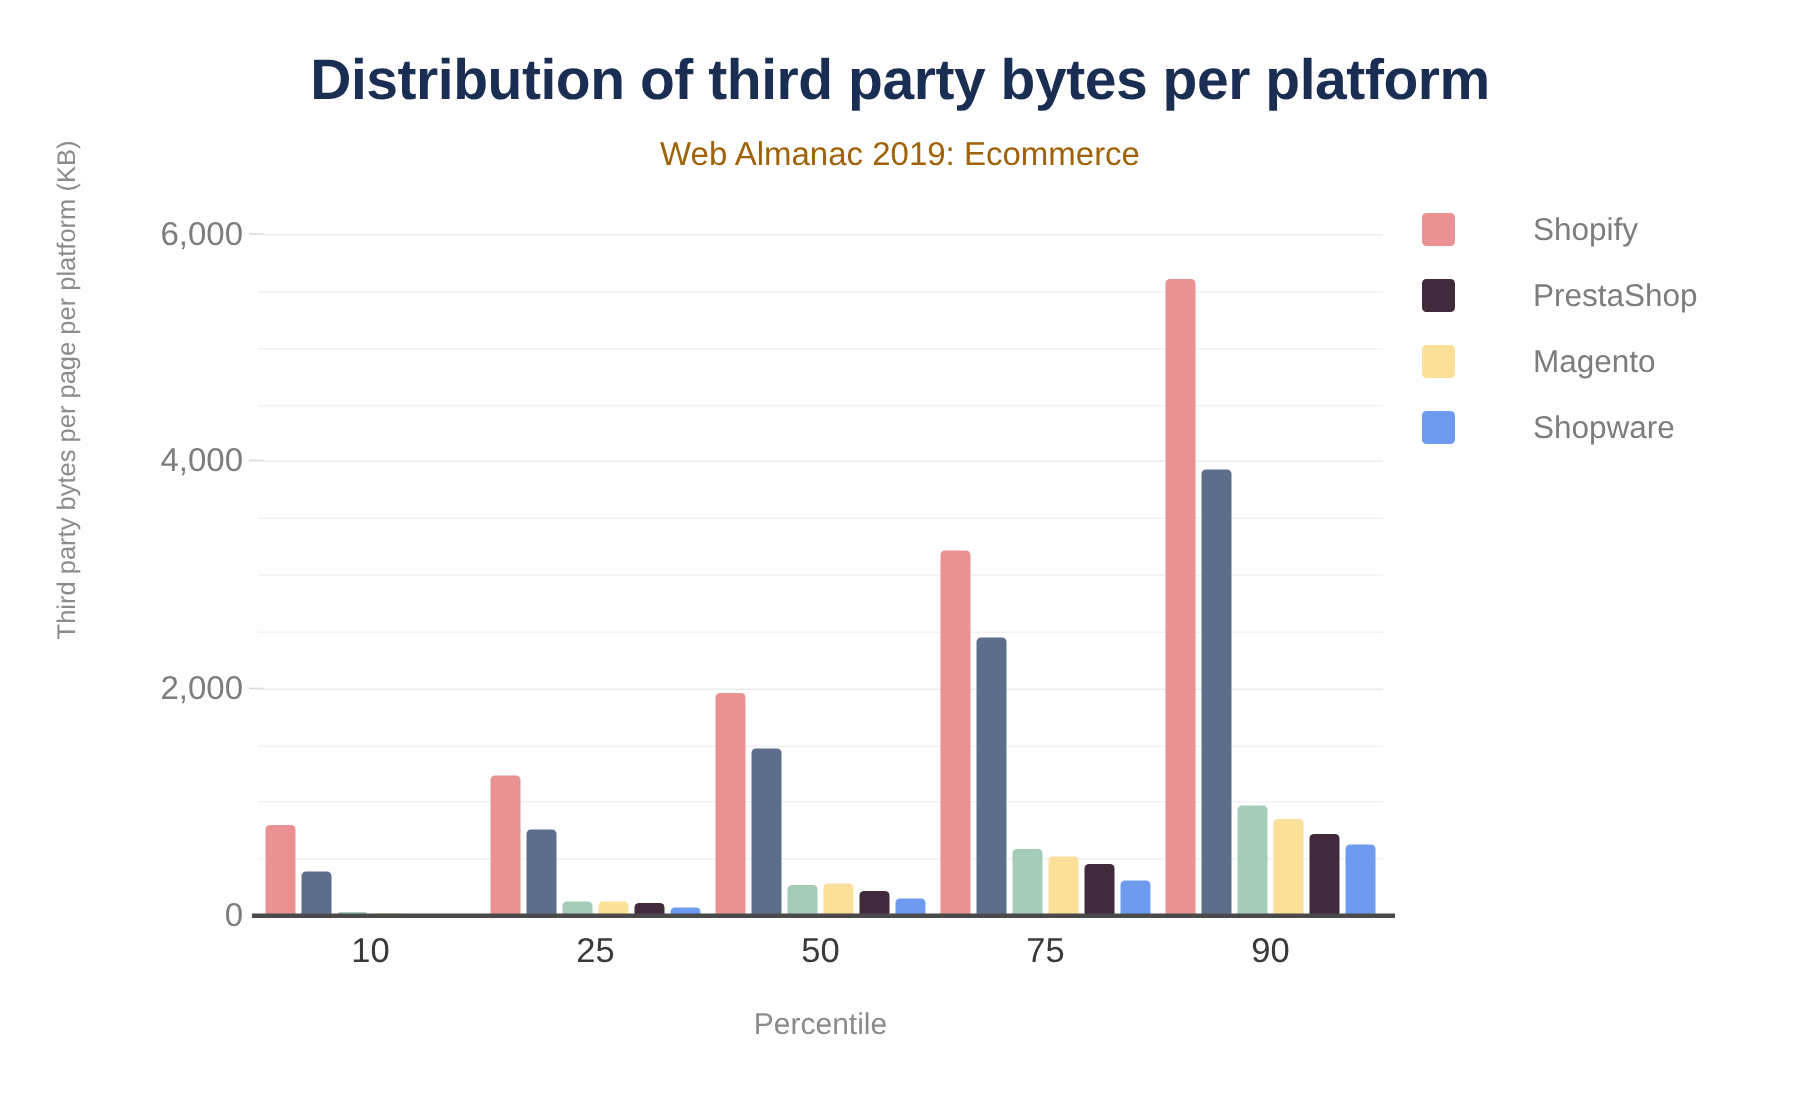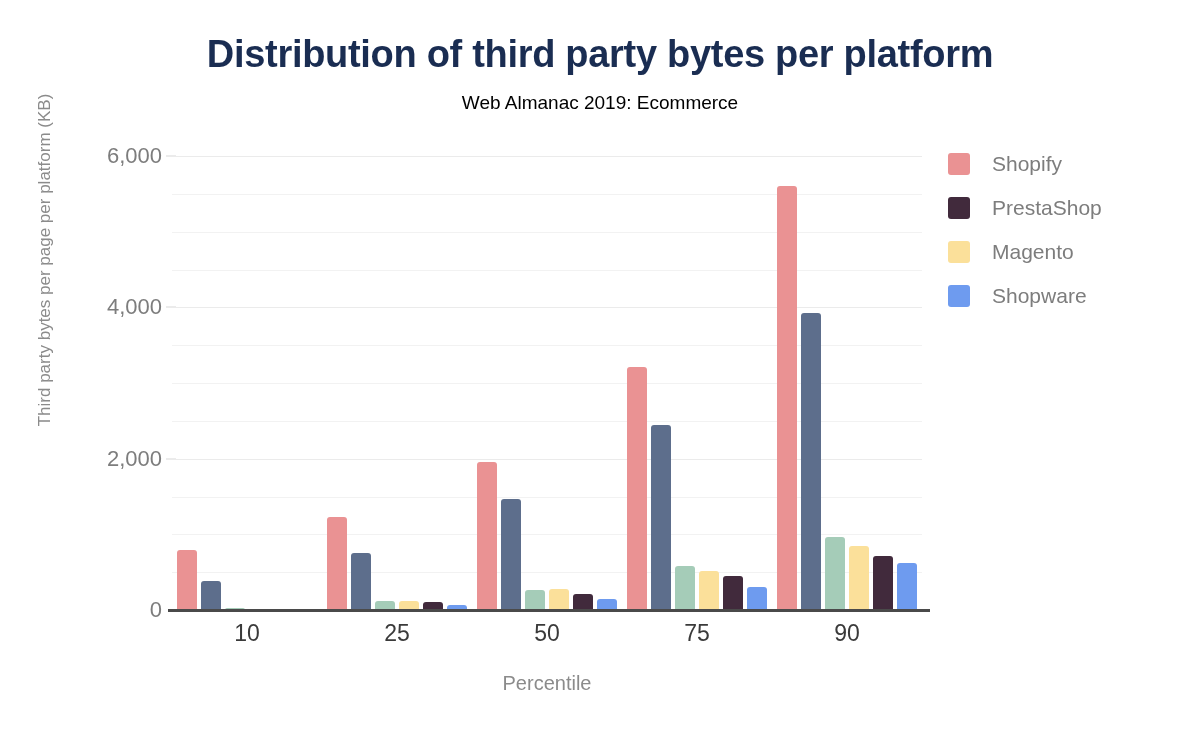--- a/index.html
+++ b/index.html
@@ -30,23 +30,23 @@
     letter-spacing: -0.3px;
     line-height: 48px;
     white-space: nowrap;
   }
   .subtitle {
     position: absolute;
     top: 88px;
     left: 0;
     width: 1200px;
     text-align: center;
-    font-size: 19px;
+    font-size: 22px;
     font-weight: normal;
-    color: #000000;
+    color: #a16207;
     line-height: 30px;
   }
 
   
   .plot-area {
     position: absolute;
     left: 172px;
     top: 156px;
     width: 750px;
     height: 454px;
@@ -161,22 +161,22 @@
 
   
   .legend {
     position: absolute;
     left: 948px;
     top: 142px;
     width: 240px;
   }
   .legend-item {
     display: flex;
-    align-items: center;
     height: 44px;
+    gap: 30px;
   }
   .legend-swatch {
     width: 22px;
     height: 22px;
     border-radius: 3px;
     flex: 0 0 auto;
   }
   .legend-label {
     margin-left: 22px;
     font-size: 21px;

